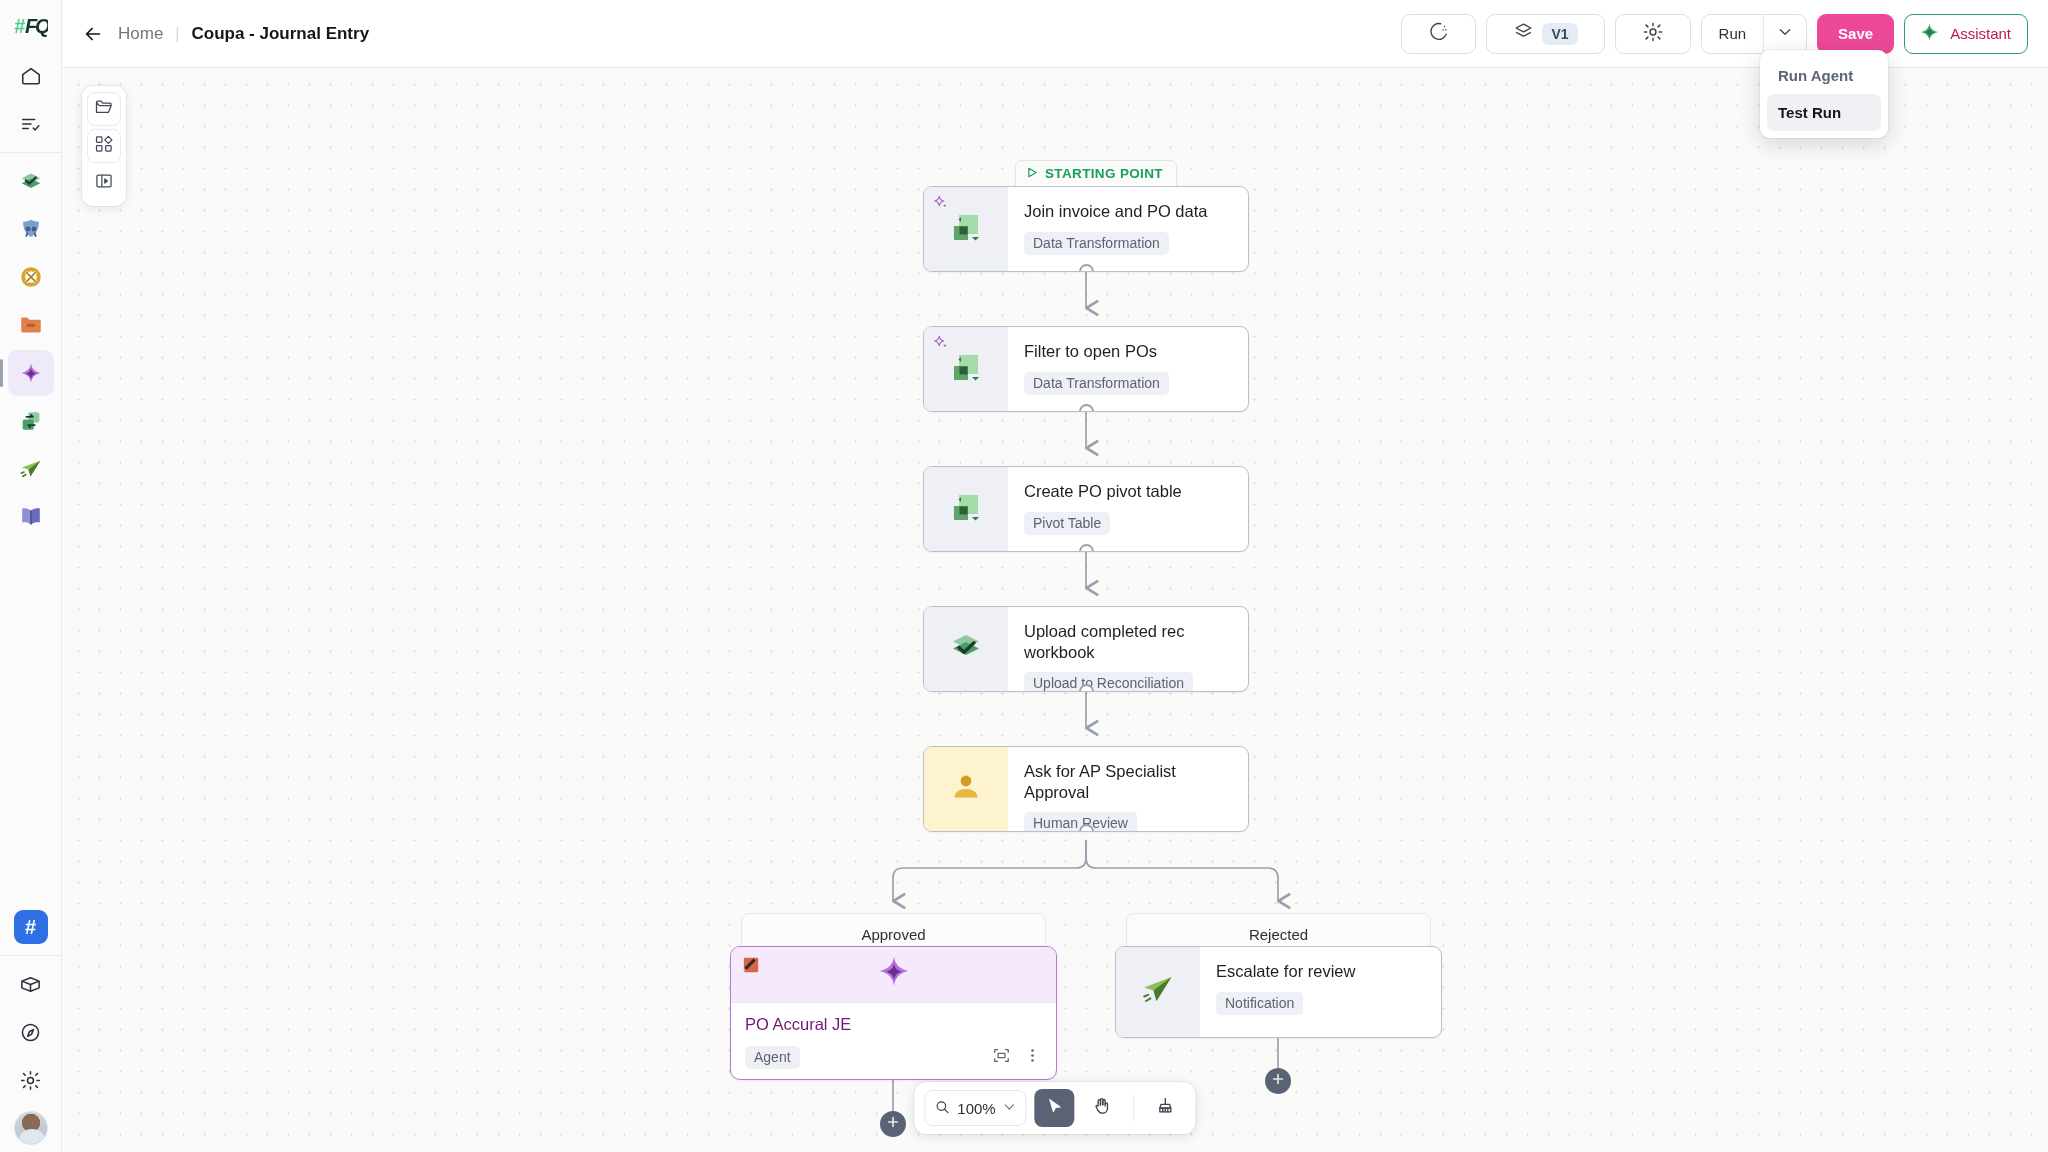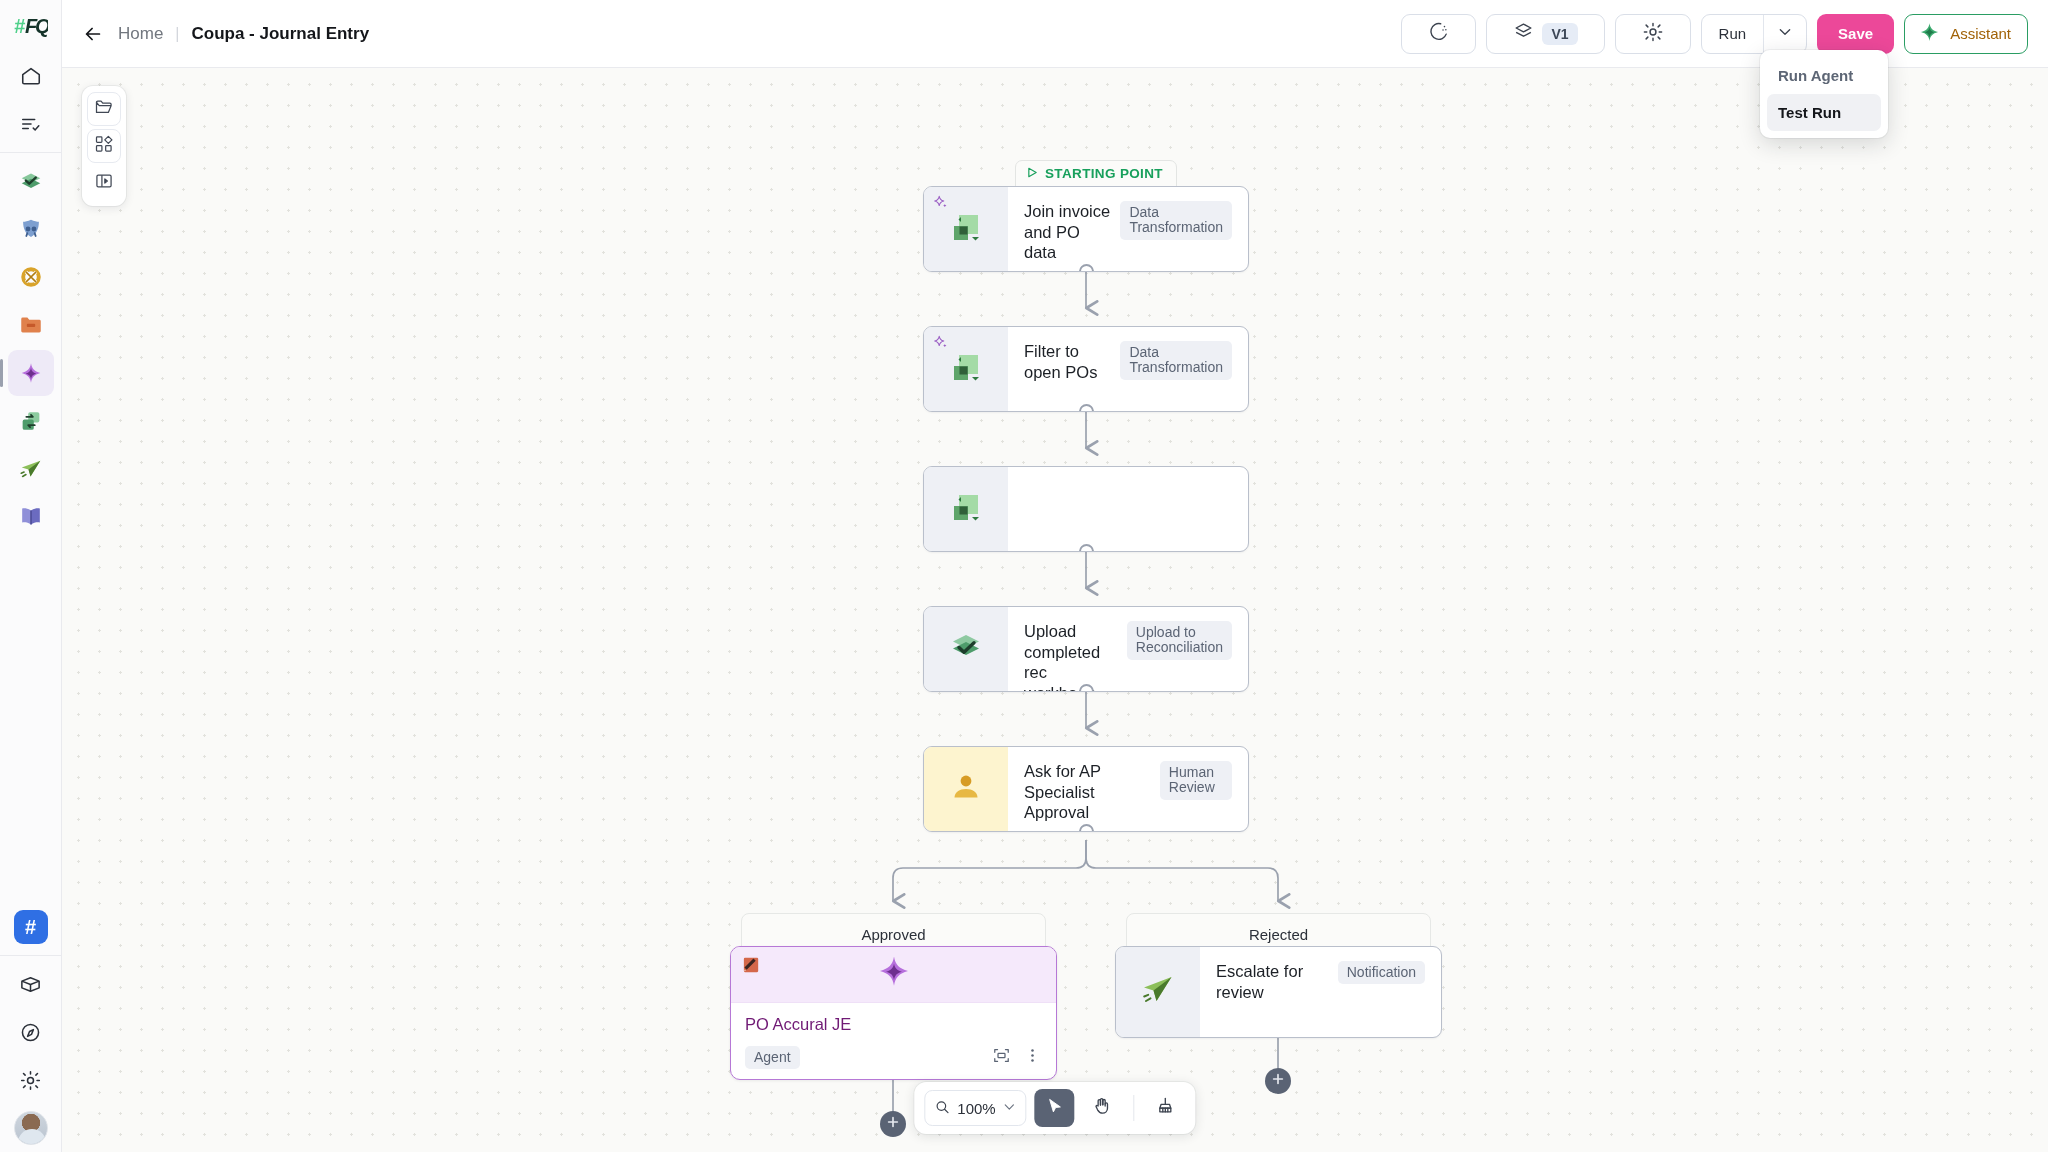--- a/index.html
+++ b/index.html
@@ -75,21 +75,21 @@
   .split-main { padding: 0 17px; display:flex; align-items:center; font-size: 15px; color:#2b3039; cursor:pointer; }
   .split-div { width: 1px; background: #e2e6ed; }
   .split-caret { width: 42px; display:flex; align-items:center; justify-content:center; cursor:pointer; }
   .save-btn {
     height: 40px; padding: 0 21px; border-radius: 9px; background: #ec4899; color: #fff;
     font-size: 15px; font-weight: 600; display:flex; align-items:center; cursor:pointer; border:none;
   }
   .assist-btn {
     height: 40px; padding: 0 16px 0 13px; border-radius: 9px; background:#fff;
     border: 1px solid #2a9d63; display:flex; align-items:center; gap:9px;
-    font-size: 15px; color:#a16207; cursor:pointer;
+    font-size: 15px; color:#be185d; cursor:pointer;
   }
 
   
   .run-menu {
     position: absolute; top: 50px; right: 160px; width: 128px;
     background: #fff; border-radius: 10px; padding: 7px;
     box-shadow: 0 6px 22px rgba(22,28,40,.16), 0 0 0 1px rgba(22,28,40,.05);
     z-index: 60;
   }
   .run-item { padding: 10px 11px; border-radius: 7px; font-size: 15px; cursor: pointer; }
@@ -119,21 +119,21 @@
   .node {
     position: absolute; display: flex; background: #fff;
     border: 1px solid #b9bfcb; border-radius: 9px; overflow: hidden;
     box-shadow: 0 1px 2px rgba(20,25,35,.05);
   }
   .node-icon {
     width: 84px; flex: 0 0 84px; background: #eef0f5;
     display:flex; align-items:center; justify-content:center; position: relative;
   }
   .node-icon.yellow { background: #fdf4cf; }
-  .node-body { flex: 1 1 auto; padding: 14px 16px 12px 16px; display:flex; flex-direction:row; gap: 10px; }
+  .node-body { flex: 1 1 auto; padding: 14px 16px 12px 16px; display:flex; flex-direction:column; gap: 10px; }
   .node-title { font-size: 16.5px; color: #1c2026; line-height: 1.25; }
   .node-tag {
     align-self: flex-start; background: #eef0f5; color: #5b6474;
     font-size: 14px; padding: 4px 9px; border-radius: 5px; line-height: 1.1;
   }
   .spark-badge { position: absolute; left: 9px; top: 8px; }
 
   .port {
     position: absolute; width: 15px; height: 15px; border-radius: 50%;
     background: #fff; border: 2px solid #9aa1ae; z-index: 6;
@@ -493,20 +493,24 @@
           <div class="node-icon">
             <span>
               <svg width="40" height="40" viewBox="0 0 40 40">
                 <rect x="13" y="8" width="19" height="19" fill="#a4dba6"></rect>
                 <rect x="8" y="19" width="14" height="14" fill="#5ea56a"></rect>
                 <rect x="13.5" y="19.5" width="8" height="8" fill="#2f5f38"></rect>
                 <path d="M12.5 12.5 15 10v5z" fill="#2f7a40"></path>
                 <path d="M26 30h7l-3.5 3.5z" fill="#2f7a40"></path>
               </svg>
             </span>
+          </div>
+          <div class="node-body">
+            <div class="node-title">Create PO pivot table</div>
+            <div class="node-tag">Pivot Table</div>
           </div>
           <div class="port" style="left:155px; bottom:-8px;"></div>
         </div>
 
         <div class="node" style="left:861px; top:538px; width:326px; height:86px; z-index:4;">
           <div class="node-icon">
             <span>
               <svg width="40" height="40" viewBox="0 0 40 40">
                 <path d="M20 8 33 14.5 20 21 7 14.5z" fill="#8ec9a1"></path>
                 <path d="M20 15 33 21.5 20 28 7 21.5z" fill="#4e9c6b"></path>

